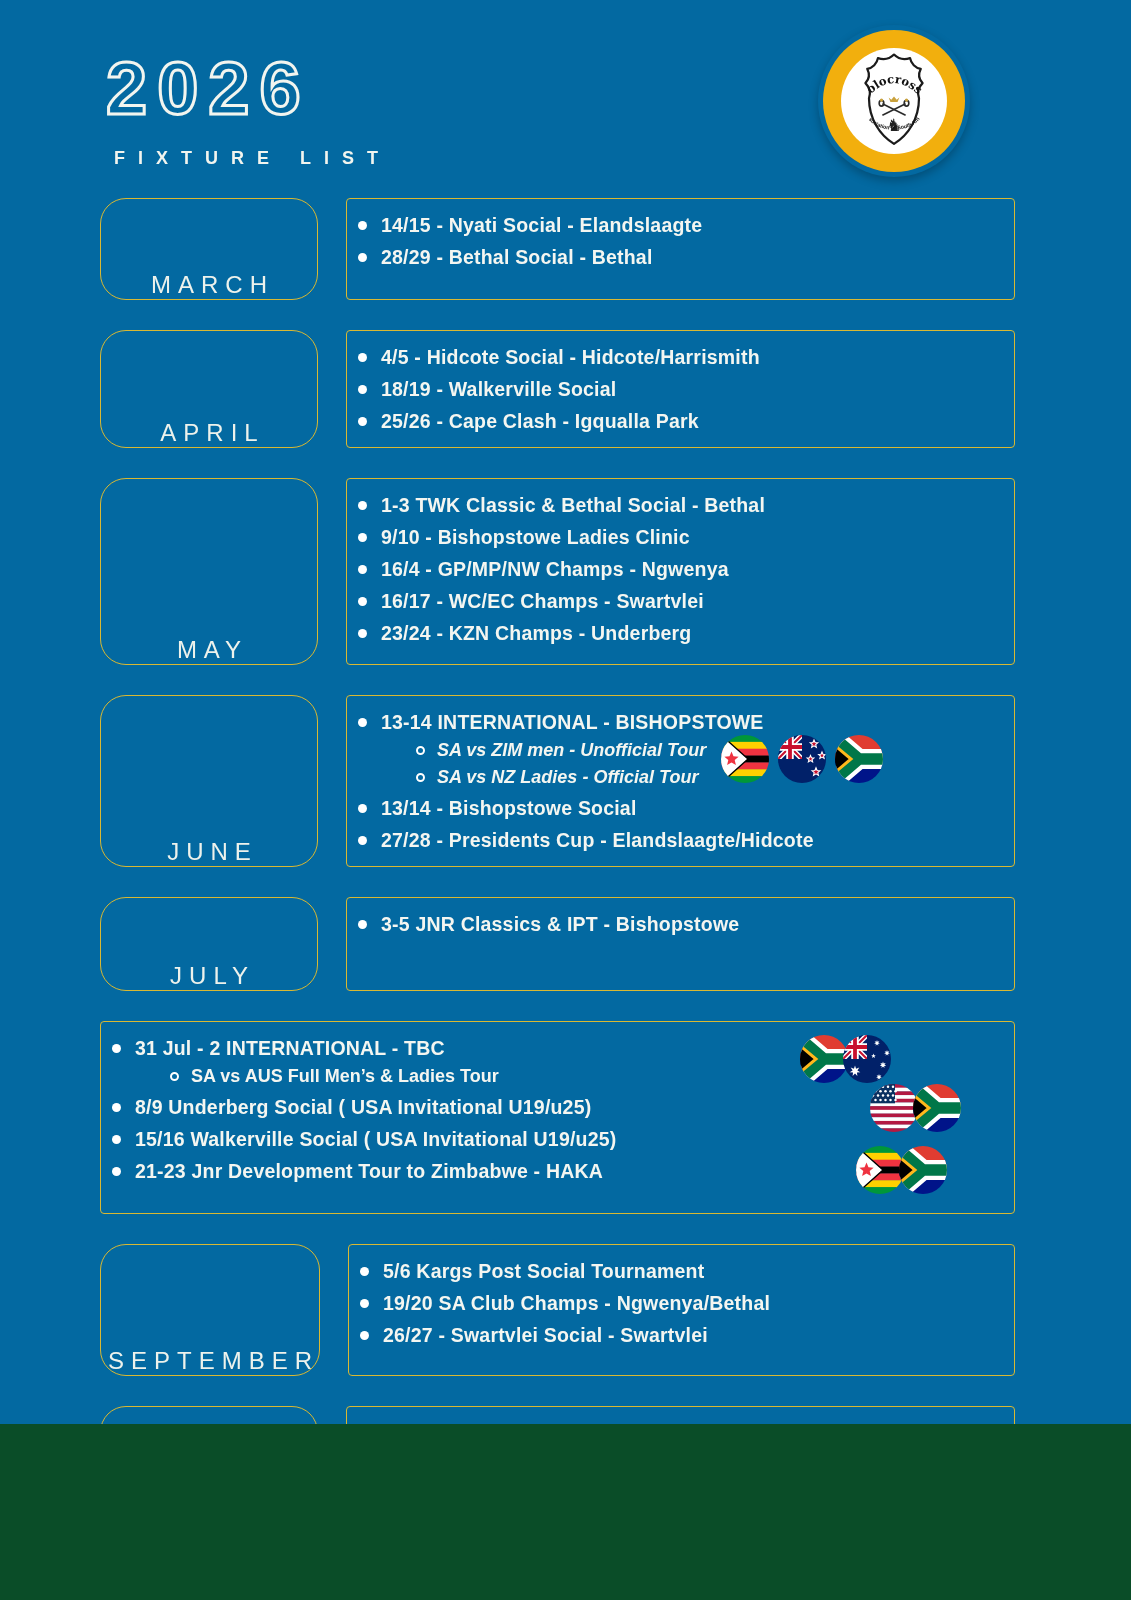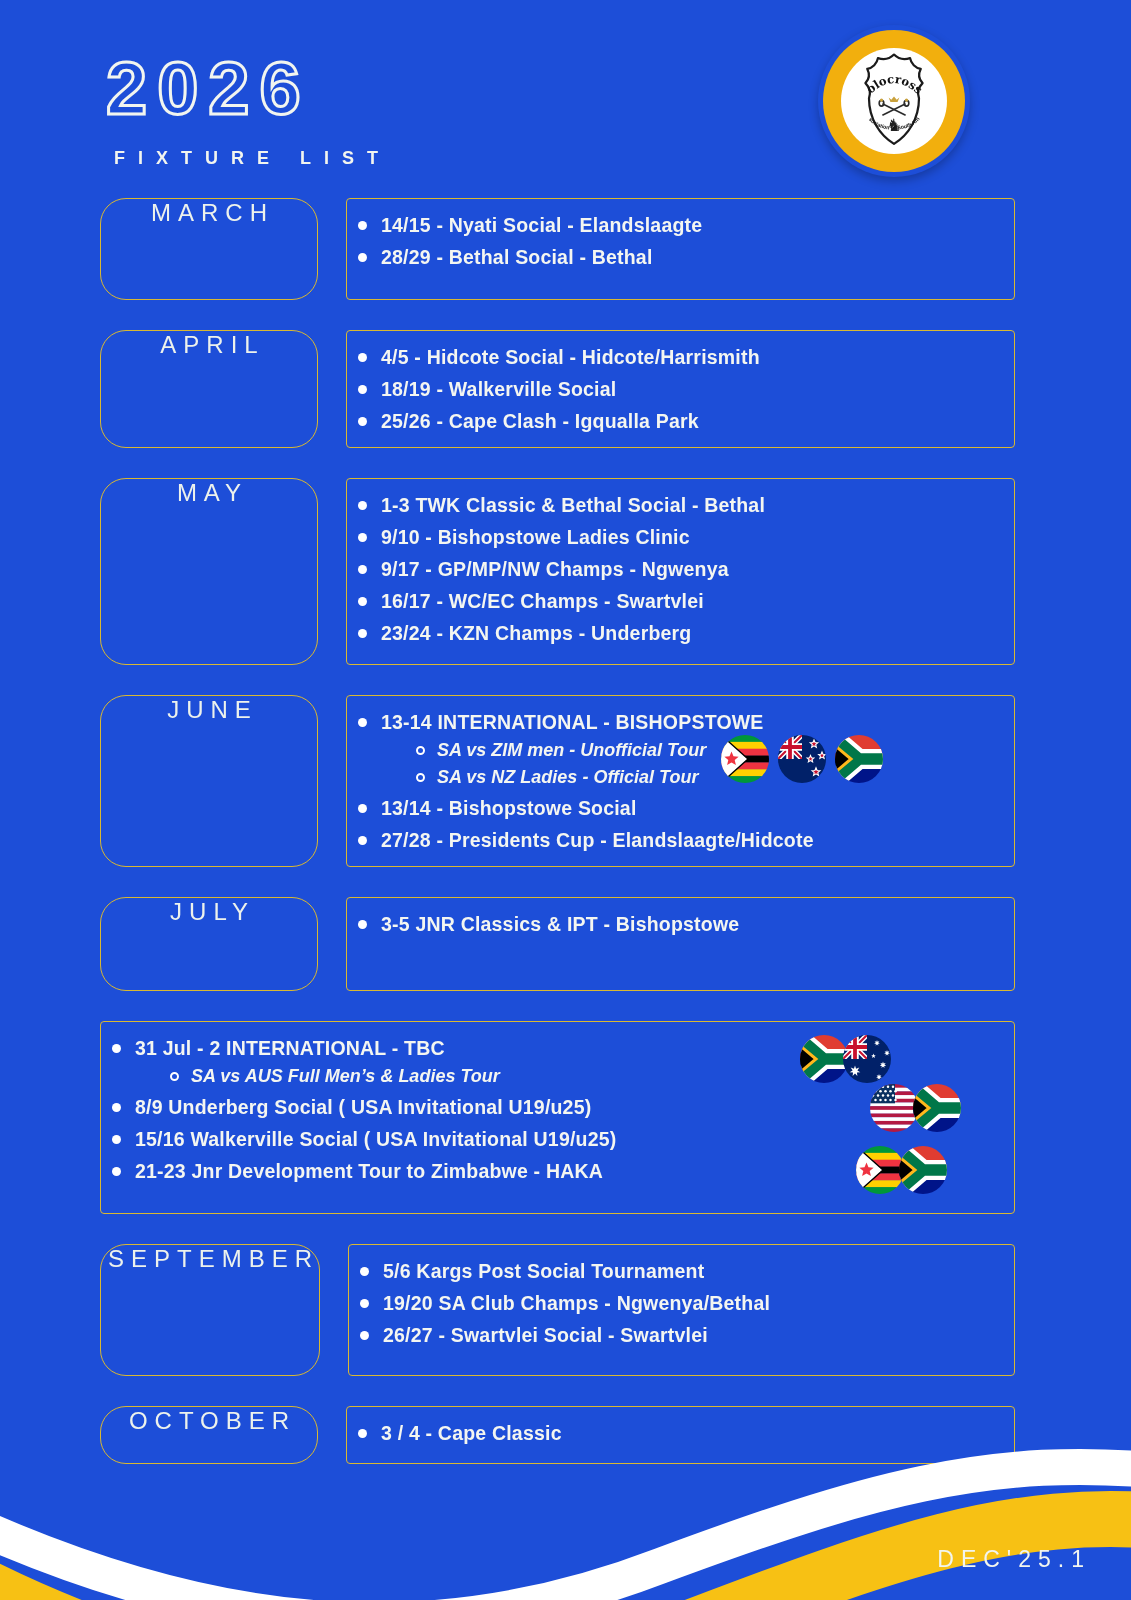--- a/index.html
+++ b/index.html
@@ -1,16 +1,16 @@
 <!DOCTYPE html>
 <html><head>
 <meta charset="utf-8">
 <style>
   html,body{margin:0;padding:0;background:#0a4d28;}
-  .page{position:relative;width:1131px;height:1600px;background:#1d4ed8;overflow:hidden;
+  .page{position:relative;width:1131px;height:1424px;background:#0369a1;overflow:hidden;
         font-family:"Liberation Sans",sans-serif;}
   
   .year{position:absolute;left:106px;top:46px;font-size:74px;font-weight:800;letter-spacing:10px;
         color:transparent;-webkit-text-stroke:3px #F2F5EF;}
   @supports not (-webkit-text-stroke:1px #fff){.year{color:#F2F5EF;}}
   .subtitle{position:absolute;left:114px;top:148px;font-size:18px;font-weight:800;letter-spacing:13px;color:#F2F5EF;}
   
   .logo{position:absolute;left:818px;top:25px;width:152px;height:152px;border-radius:50%;
         background:radial-gradient(circle at 35% 28%, #1c7c48 0%, #0c5a30 75%, #084категория0 100%);
         display:flex;align-items:center;justify-content:center;
@@ -18,28 +18,28 @@
   .logo-ring{width:142px;height:142px;border-radius:50%;background:#F2AF0D;
         display:flex;align-items:center;justify-content:center;}
   .logo-inner{width:106px;height:106px;border-radius:50%;background:#fff;
         display:flex;align-items:center;justify-content:center;}
   
   .rows{position:absolute;left:100px;right:116px;top:198px;display:flex;flex-direction:column;gap:30px;}
   .row{display:flex;gap:28px;align-items:stretch;}
   .row-0{min-height:102px}.row-1{min-height:114px}.row-2{min-height:187px}.row-3{min-height:165px}
   .row-4{min-height:94px}.row-5{min-height:193px}.row-6{min-height:132px}.row-7{min-height:58px}
   .month-box{flex:0 0 218px;border:1.5px solid #D9B832;border-radius:26px;
-        display:flex;align-items:flex-start;justify-content:center;box-sizing:border-box;}
+        display:flex;align-items:flex-end;justify-content:center;box-sizing:border-box;}
   .month-label{font-size:24px;letter-spacing:7px;padding-left:7px;color:#EDF2EC;font-weight:400;white-space:nowrap;}
   .event-box{flex:1;border:1.5px solid #D9B832;border-radius:4px;box-sizing:border-box;
         padding:13px 11px;display:flex;flex-direction:column;justify-content:flex-start;gap:6px;color:#F4F6F1;}
   .event-item{position:relative;display:flex;flex-direction:column;gap:4px;}
   .event-line{display:flex;align-items:center;gap:14px;min-height:26px;font-size:19.5px;font-weight:700;letter-spacing:.2px;}
   .bullet{width:9px;height:9px;border-radius:50%;background:#FFFFFF;flex:0 0 9px;}
-  .subline{display:flex;align-items:center;gap:12px;margin-left:58px;min-height:23px;font-size:18px;font-weight:700;font-style:italic;}
+  .subline{display:flex;align-items:center;gap:12px;margin-left:58px;min-height:23px;font-size:18px;font-weight:700;}
   .subline.italic{font-style:italic;}
   .ring{width:9px;height:9px;border-radius:50%;border:2px solid #FFFFFF;flex:0 0 9px;box-sizing:border-box;background:transparent;}
   
   .flags{position:absolute;display:flex;z-index:3;}
   .flags .flag{width:48px;height:48px;display:block;}
   .flags .flag + .flag{margin-left:9px;}
   .flags.overlap .flag + .flag{margin-left:-5px;}
   .flags-3-0{right:120px;top:26px;}
   .flags-5-0{right:112px;top:0px;}
   .flags-5-1{right:42px;top:-10px;}
@@ -146,21 +146,21 @@
           </div>
           <div class="event-item">
             <div class="event-line">
               <span class="bullet"></span>
               <span>9/10 - Bishopstowe Ladies Clinic</span>
             </div>
           </div>
           <div class="event-item">
             <div class="event-line">
               <span class="bullet"></span>
-              <span>9/17 - GP/MP/NW Champs - Ngwenya</span>
+              <span>16/4 - GP/MP/NW Champs - Ngwenya</span>
             </div>
           </div>
           <div class="event-item">
             <div class="event-line">
               <span class="bullet"></span>
               <span>16/17 - WC/EC Champs - Swartvlei</span>
             </div>
           </div>
           <div class="event-item">
             <div class="event-line">

